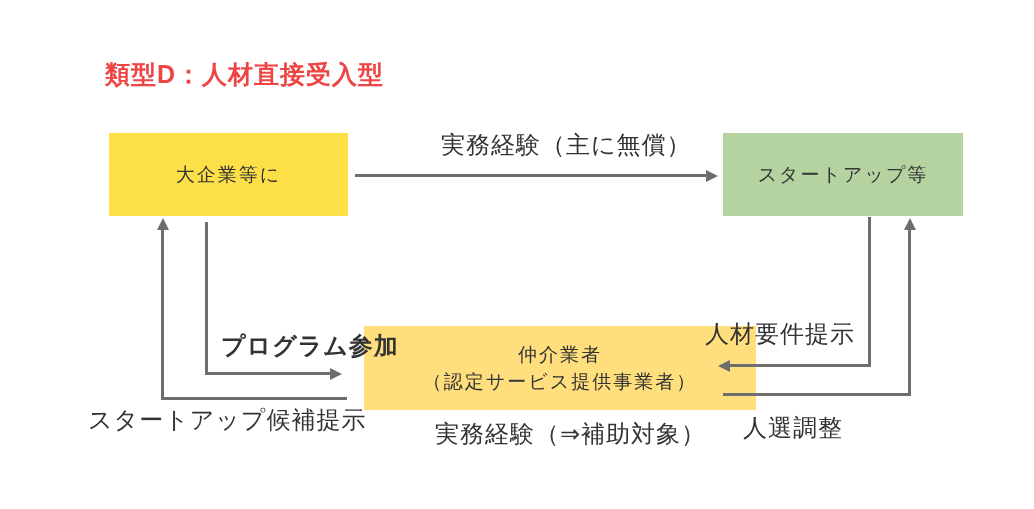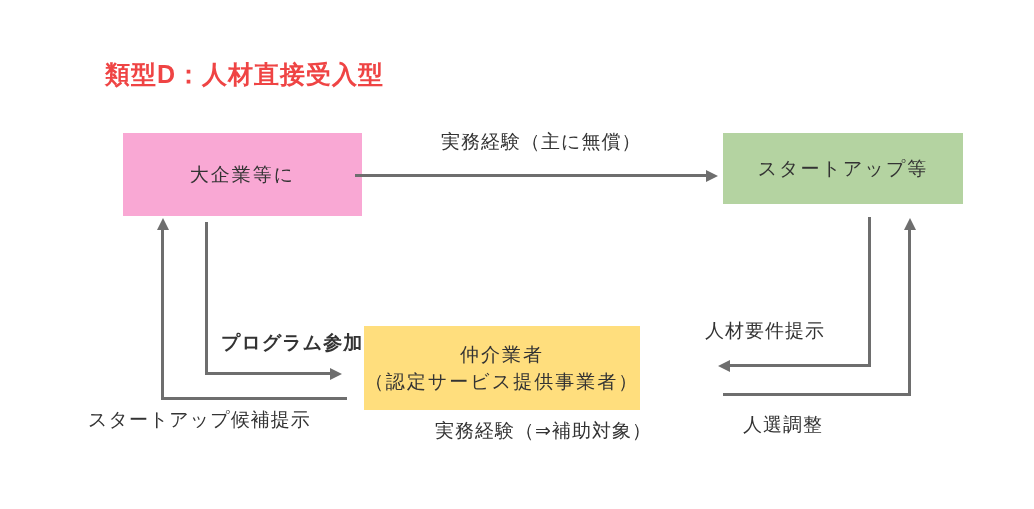--- a/index.html
+++ b/index.html
@@ -31,22 +31,22 @@
     flex-direction: column;
     align-items: center;
     justify-content: center;
     font-size: 19px;
     line-height: 27px;
     color: #333333;
     letter-spacing: 2px;
     text-align: center;
   }
   .node-individual { left: 109px; top: 133px; width: 239px; height: 83px; }
-  .node-startup    { left: 723px; top: 133px; width: 240px; height: 71px; }
-  .node-intermediary { left: 364px; top: 326px; width: 276px; height: 84px; }
+  .node-startup    { left: 723px; top: 133px; width: 240px; height: 83px; }
+  .node-intermediary { left: 364px; top: 326px; width: 392px; height: 84px; }
 
   .seg { position: absolute; background: #6e6e6e; }
   .head { position: absolute; width: 0; height: 0; }
   .head-right { border-top: 6px solid transparent; border-bottom: 6px solid transparent; border-left: 12px solid #6e6e6e; }
   .head-left  { border-top: 6px solid transparent; border-bottom: 6px solid transparent; border-right: 12px solid #6e6e6e; }
   .head-up    { border-left: 6px solid transparent; border-right: 6px solid transparent; border-bottom: 12px solid #6e6e6e; }
 
   
   .segA  { left: 355px; top: 174px; width: 352px; height: 3px; }
   .headA { left: 706px; top: 169.5px; }
@@ -66,41 +66,41 @@
   .segD-h { left: 730px; top: 364px; width: 141px; height: 3px; }
   .headD  { left: 718px; top: 359.5px; }
 
   
   .segE-h { left: 723px; top: 393px; width: 188px; height: 3px; }
   .segE-v { left: 908px; top: 229px; width: 3px; height: 167px; }
   .headE  { left: 903.5px; top: 218px; }
 
   .edge-label {
     position: absolute;
-    font-size: 19px;
+    font-size: 24px;
     color: #333333;
     letter-spacing: 1px;
     white-space: nowrap;
   }
   .label-practical   { left: 441px; top: 129px; }
   .label-program     { left: 221px; top: 330px; font-weight: bold; }
   .label-hrreq       { left: 705px; top: 318px; }
   .label-adjust      { left: 743px; top: 412px; }
   .label-operating   { left: 435px; top: 418px; }
   .label-candidates  { left: 88px;  top: 407px; line-height: 25px; }
   .label-candidates div { white-space: nowrap; }
 </style>
 </head>
 <body>
 
 <div class="canvas">
 
   <h1 class="title">類型D：人材直接受入型</h1>
 
-  <div class="node node-individual" style="background-color: #f9a8d4; margin-left: 14px;">
+  <div class="node node-individual" style="background-color: #fde047;">
     <span>大企業等に</span>
   </div>
 
   <div class="node node-startup" style="background-color: rgb(180, 211, 161);">
     <span>スタートアップ等</span>
   </div>
 
   <div class="node node-intermediary" style="background-color: rgb(255, 222, 125);">
     <span>仲介業者</span>
     <span>（認定サービス提供事業者）</span>

